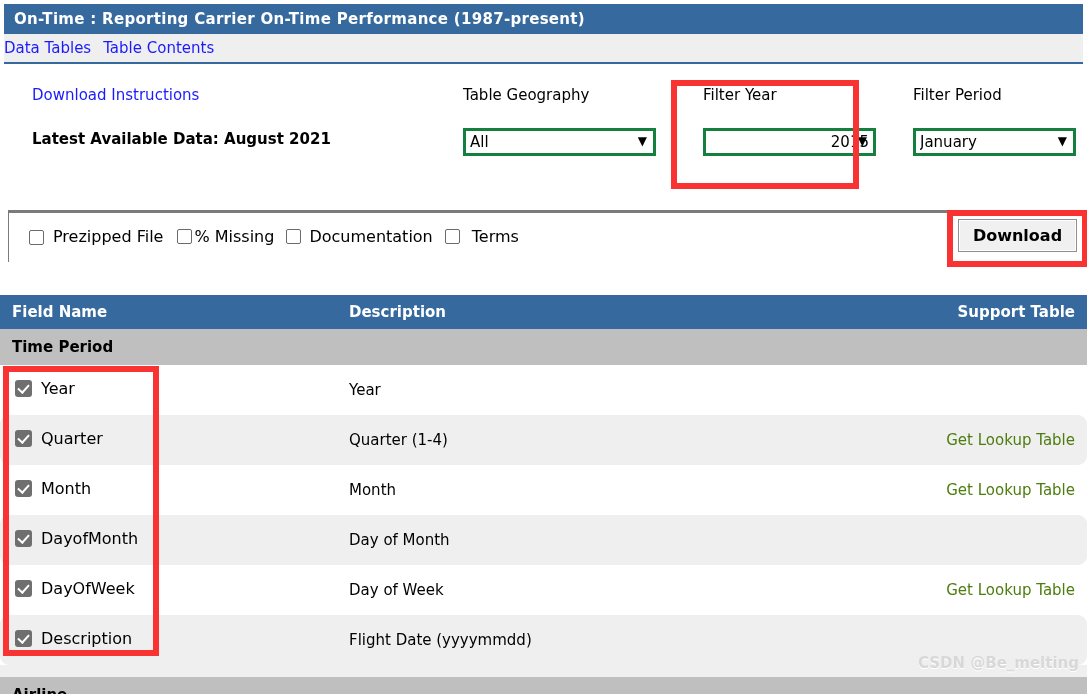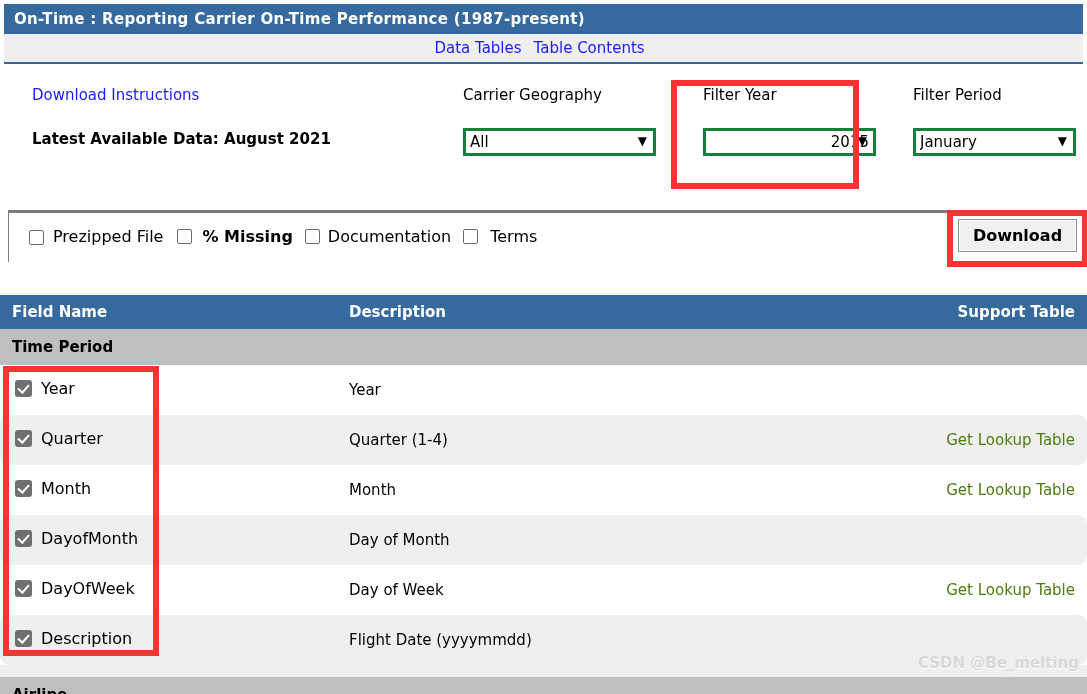--- a/index.html
+++ b/index.html
@@ -21,21 +21,21 @@
     font-size:15px;
     letter-spacing:.3px;
     display:flex;align-items:center;
     padding-left:10px;
     box-sizing:border-box;
   }
   
   .linkstrip{
     position:absolute;left:4px;top:34px;width:1079px;height:30px;
     background:#efefef;
-    display:flex;align-items:center;justify-content:center;
+    display:flex;align-items:center;justify-content:flex-start;
     padding-right:8px;
     box-sizing:border-box;
     gap:12px;
     border-bottom:2px solid #36699e;
   }
   .linkstrip a{color:#1a1aff;text-decoration:none;font-size:15px;}
 
   
   .filterarea{position:absolute;left:0;top:66px;width:1087px;height:130px;margin-left:20px;}
   .leftcol{position:absolute;left:12px;top:20px;width:410px;}
@@ -83,21 +83,21 @@
   .optrow{position:absolute;left:20px;top:16px;display:flex;align-items:center;}
   .optrow .cb{
     width:15px;height:15px;border:1px solid #6b6b6b;background:#fff;border-radius:2px;
     display:inline-block;box-sizing:border-box;
   }
   .opt{display:flex;align-items:flex-start;}
   .opt .lbl{font-size:16px;line-height:16px;}
   #opt-prezipped{align-items:center;}
   #opt-prezipped .lbl{margin-left:9px;}
   #opt-missing{margin-left:14px;}
-  #opt-missing .lbl{margin-left:10px;font-weight:bold;}
+  #opt-missing .lbl{margin-left:2px;}
   #opt-doc{margin-left:12px;}
   #opt-doc .lbl{margin-left:8px;}
   #opt-terms{margin-left:12px;}
   #opt-terms .lbl{margin-left:12px;}
 
   .dlbtn{
     position:absolute;left:958px;top:219px;width:119px;height:33px;
     background:#f0f0f0;
     border:1px solid #8f8f8f;
     box-shadow:inset 0 0 0 1px #ffffff;
@@ -154,21 +154,21 @@
 </div>
 
 <div class="filterarea">
 
   <div class="leftcol">
     <a href="#" class="dlinstr">Download Instructions</a>
     <span class="latest">Latest Available Data: August 2021</span>
   </div>
 
   <div class="fgroup" id="geo-group">
-    <span class="flabel">Carrier Geography</span>
+    <span class="flabel">Table Geography</span>
     <span class="selwrap">
       <select class="fsel">
         <option>All</option>
       </select>
       <span class="chev">▼</span>
     </span>
   </div>
 
   <div class="fgroup" id="year-group">
     <span class="flabel">Filter Year</span>

